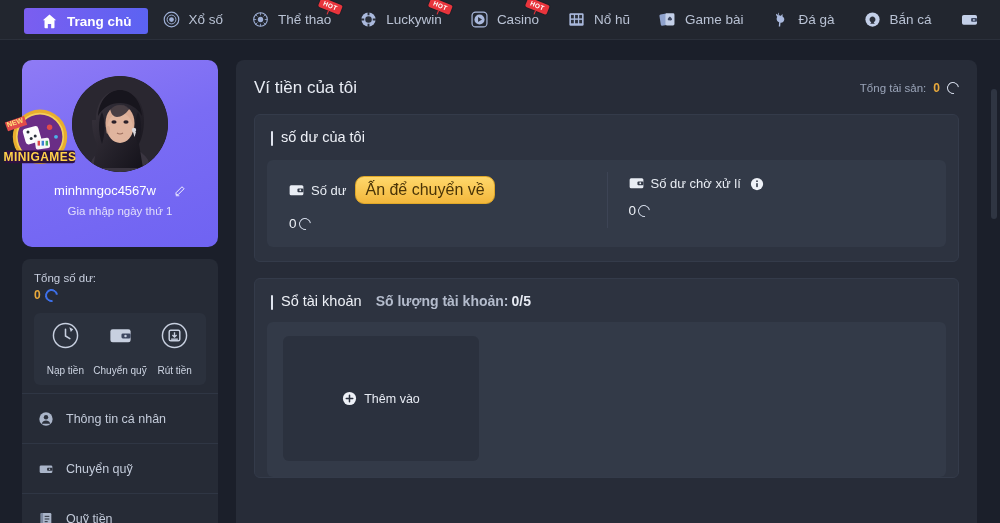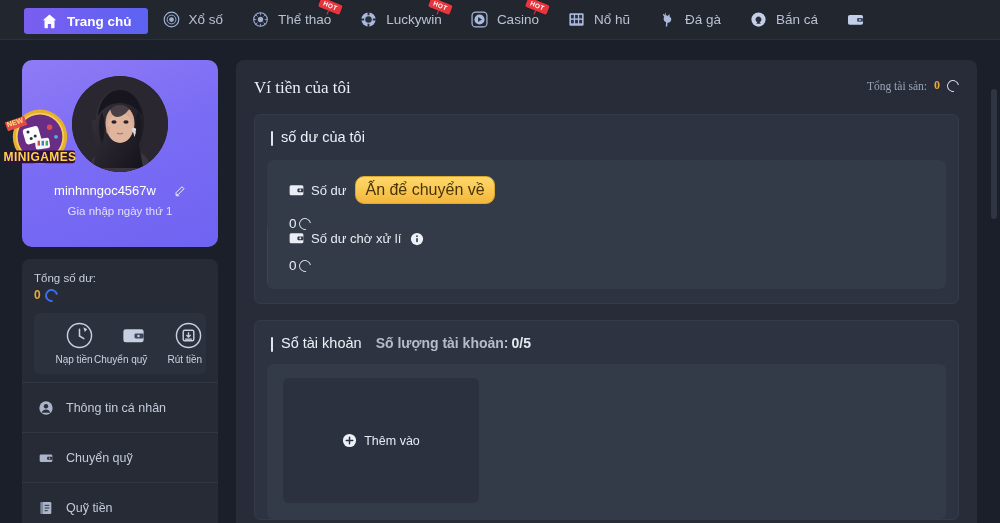--- a/index.html
+++ b/index.html
@@ -114,21 +114,21 @@
     display: inline-block;
   }
   #quick-actions {
     margin-top: 11px;
     background: #2b313d;
     border-radius: 6px;
     display: flex; justify-content: space-around;
     padding: 9px 4px 9px 4px;
   }
   .qa {
-    display: flex; flex-direction: column; align-items: flex-end; gap: 5px;
+    display: flex; flex-direction: column; align-items: center; gap: 16px;
     cursor: pointer; width: 56px;
   }
   .qa .qicon { width: 27px; height: 27px; display: block; }
   .qa .qlbl { color: #cdd4e2; font-size: 10px; white-space: nowrap; }
 
   .sb-menu { width: 196px; background: #262b36; border-radius: 0 0 8px 8px; padding-top: 8px;}
   .sb-row {
     height: 50px;
     display: flex; align-items: center; gap: 12px;
     padding: 0 16px;
@@ -140,21 +140,21 @@
 
   
   #main {
     position: absolute; left: 236px; top: 60px;
     width: 741px; height: 470px;
     background: #272c38;
     border-radius: 8px 8px 0 0;
     padding: 18px 18px 0 18px;
     overflow: hidden;
   }
-  #main-head { display: flex; align-items: flex-start; justify-content: space-between; font-family: Liberation Serif, serif; }
+  #main-head { display: flex; align-items: center; justify-content: space-between; }
   #page-title { color: #e8ecf4; font-size: 17px; }
   #total-assets {
     display: flex; align-items: center; gap: 7px;
     color: #9aa4b8; font-size: 11.5px;
   }
   #total-assets .amt { color: #e8a93c; font-weight: bold; font-size: 12px;}
   .coin-ring {
     width: 12px; height: 12px; border-radius: 50%;
     border: 1.8px solid #cfd6e4; border-right-color: transparent;
     transform: rotate(35deg); display: inline-block;
@@ -180,21 +180,20 @@
   }
   .panel-sub { color: #b4bccc; font-size: 14px; font-weight: bold;}
   .panel-sub .num { color: #e6eaf2; margin-left: 3px;}
 
   #balance-box {
     margin: 15px 12px 14px 12px;
     background: #333a48;
     border-radius: 6px;
     display: flex;
     padding: 16px 0;
-    flex-direction: column;
   }
   .bb-col { flex: 1; padding: 0 22px; position: relative; }
   .bb-col + .bb-col::before {
     content: ""; position: absolute; left: 0; top: -4px;
     width: 1px; height: 56px; background: #3d4455;
   }
   .bb-top { display: flex; align-items: center; gap: 9px; }
   .bb-label { color: #e9edf4; font-size: 13px; display: flex; align-items: center; gap: 7px;}
   .wallet-ic { width: 15px; height: 13px; display: block; }
   .bb-amount { margin-top: 12px; color: #eef1f7; font-size: 13.5px; display: flex; align-items: center; gap: 2px;}
@@ -307,20 +306,30 @@
         <rect x="10.2" y="6.2" width="3.6" height="4.4" fill="#2b303b"></rect>
         <rect x="15.4" y="6.2" width="3.6" height="4.4" fill="#2b303b"></rect>
         <rect x="5" y="12.4" width="3.6" height="4.4" fill="#2b303b"></rect>
         <rect x="10.2" y="12.4" width="3.6" height="4.4" fill="#2b303b"></rect>
         <rect x="15.4" y="12.4" width="3.6" height="4.4" fill="#2b303b"></rect>
       </svg>
     </span>
     <span>Nổ hũ</span>
   </div>
 
+  <div class="nav-item">
+    <span class="nicon">
+      <svg viewBox="0 0 24 24">
+        <rect x="2.6" y="5" width="10.5" height="14.4" rx="1.6" fill="#8fa2cd" transform="rotate(-9 8 12)"></rect>
+        <rect x="9.4" y="4.2" width="11.4" height="15.4" rx="1.8" fill="#c3cfe8"></rect>
+        <path d="M15 8.2c1.6 1.5 2.7 2.5 2.7 3.6 0 .9-.7 1.5-1.5 1.5-.6 0-1-.3-1.2-.7-.2.4-.6.7-1.2.7-.8 0-1.5-.6-1.5-1.5 0-1.1 1.1-2.1 2.7-3.6z" fill="#3d4760"></path>
+      </svg>
+    </span>
+    <span>Game bài</span>
+  </div>
 
   <div class="nav-item">
     <span class="nicon">
       <svg viewBox="0 0 24 24">
         <path d="M9.6 3.2c.6 1.4.4 2.6-.3 3.4 1.4-.3 2.6.1 3.3 1 .4-1.2 1.3-2 2.4-2.1-.6 1.1-.6 2.1-.2 2.9 1.2.6 2 1.9 2 3.4 0 2.4-1.9 4.3-4.2 4.3h-.6l-.4 4.7H9.8l.5-5.2c-1.9-.6-3.2-2.3-3.2-4.4 0-1 .3-1.9.8-2.6-1-.9-1.6-2.3-1.5-3.9.9.3 1.7.9 2.2 1.6.1-1 .4-2 1-3.1z" fill="#aab9dd"></path>
       </svg>
     </span>
     <span>Đá gà</span>
   </div>
 

